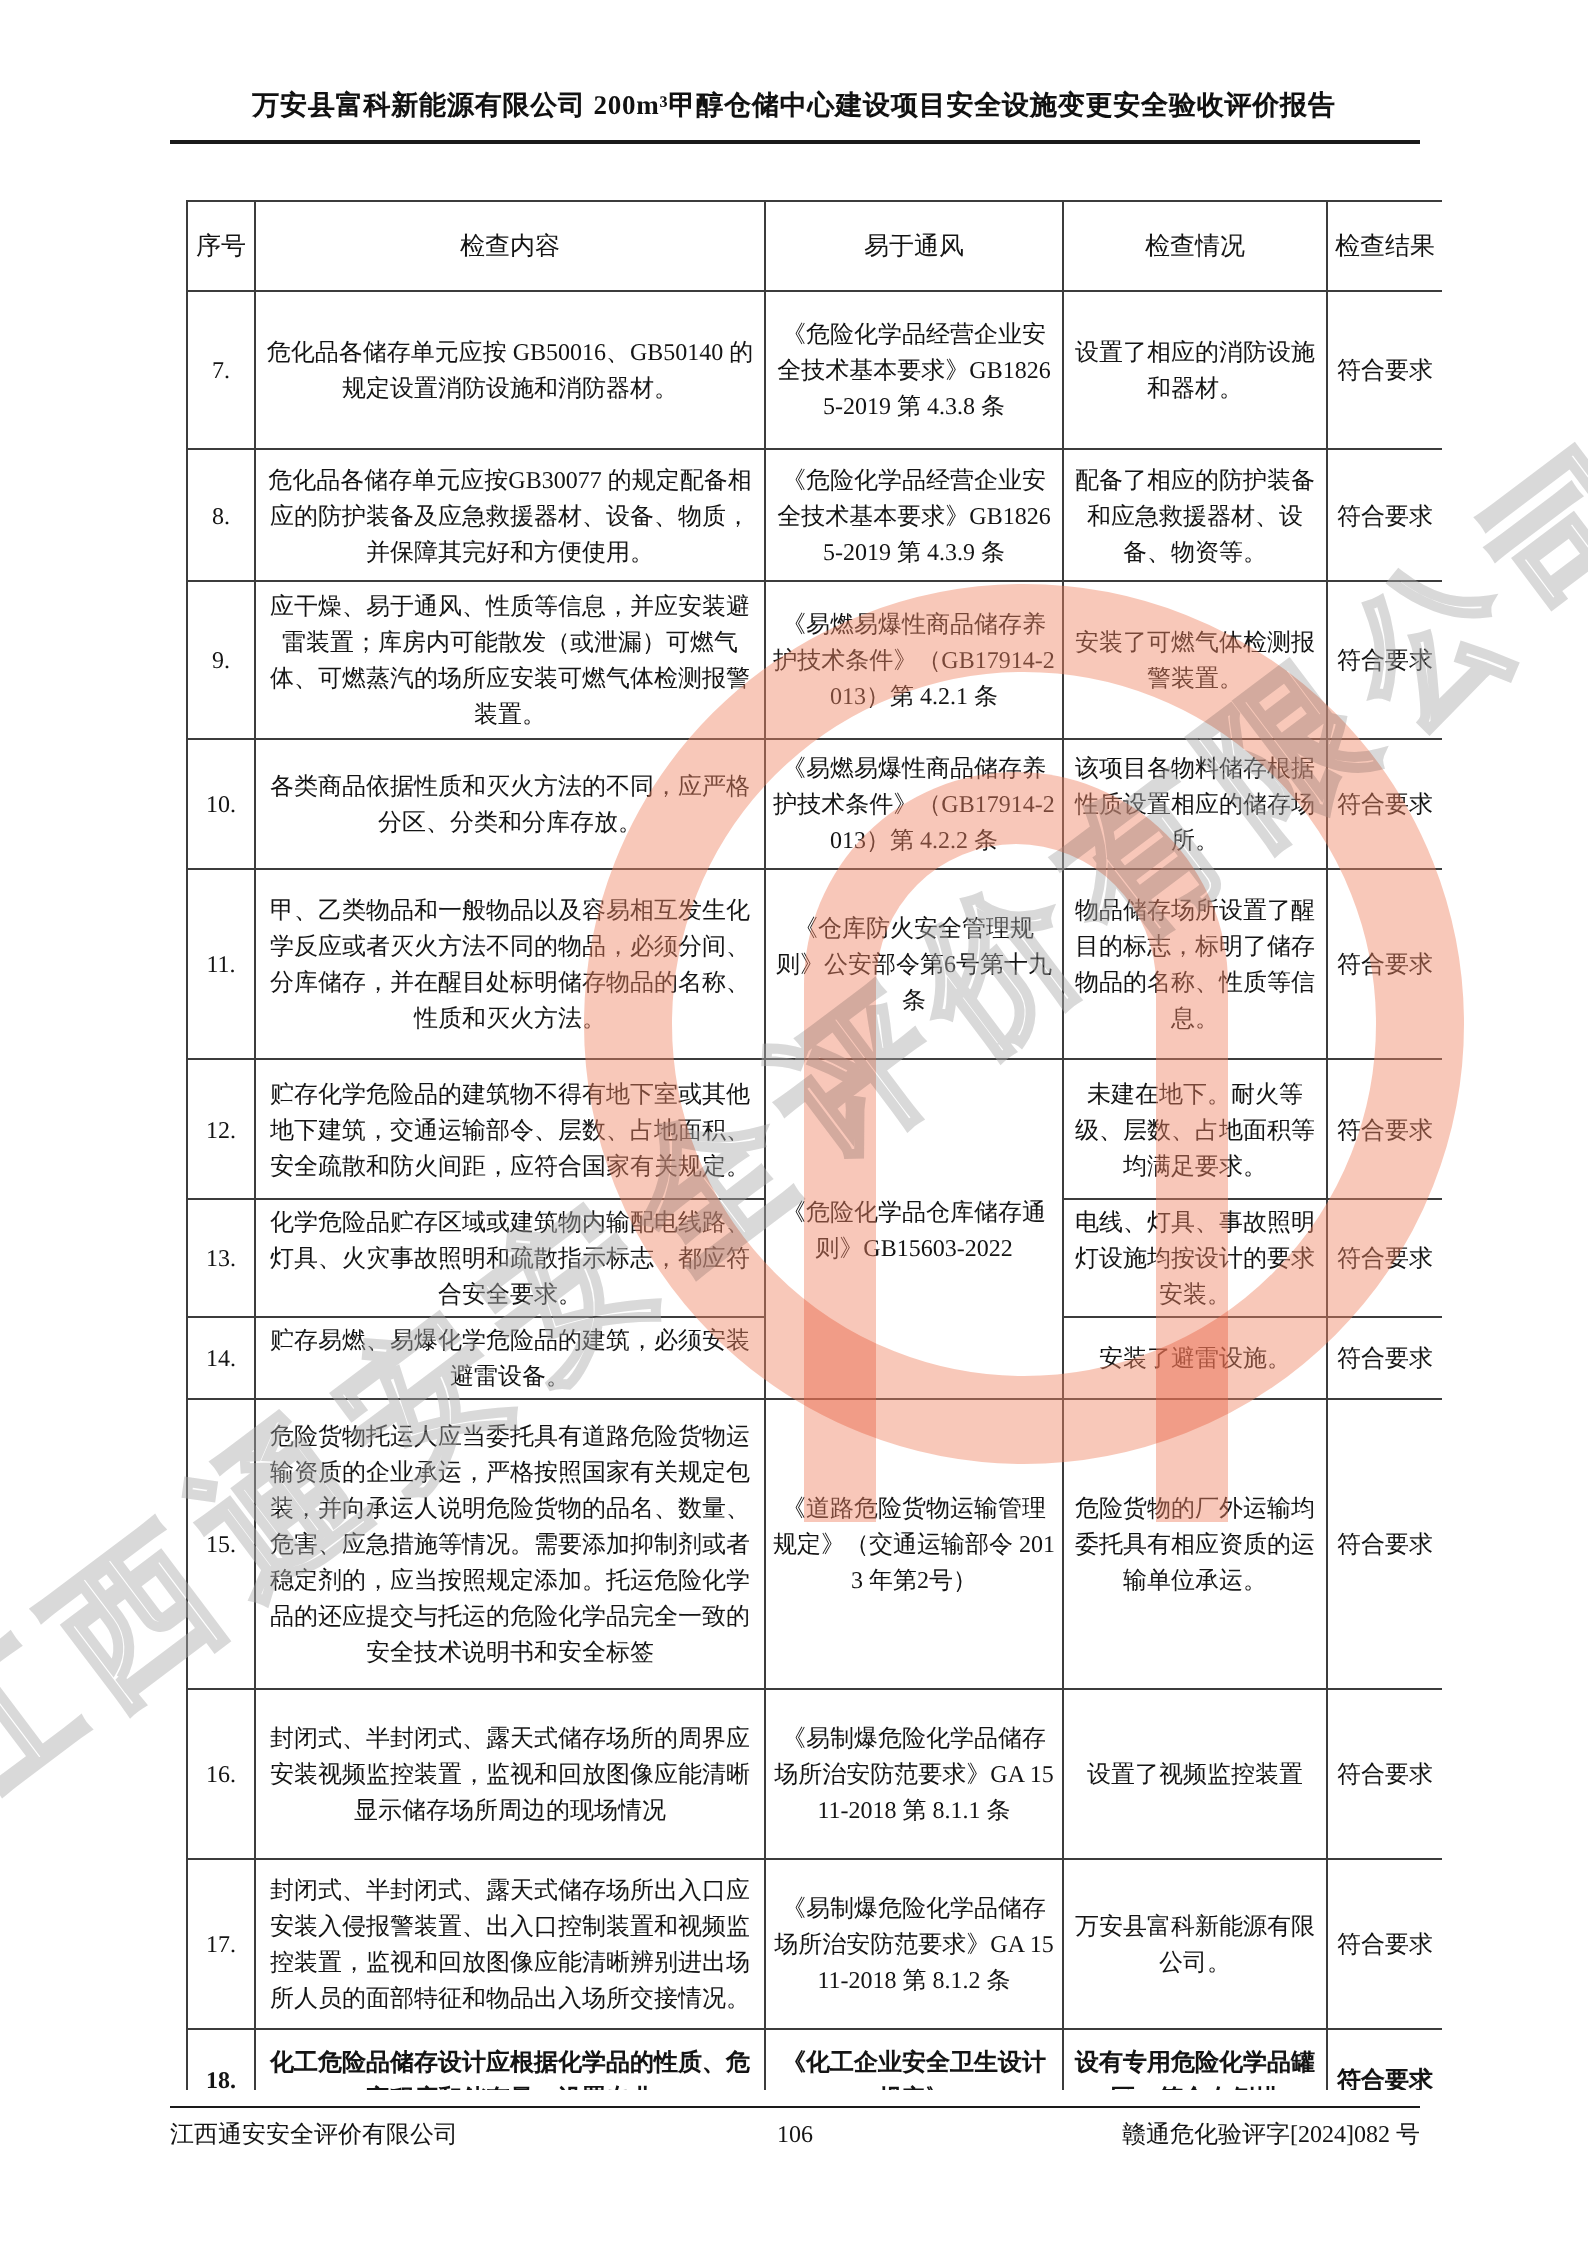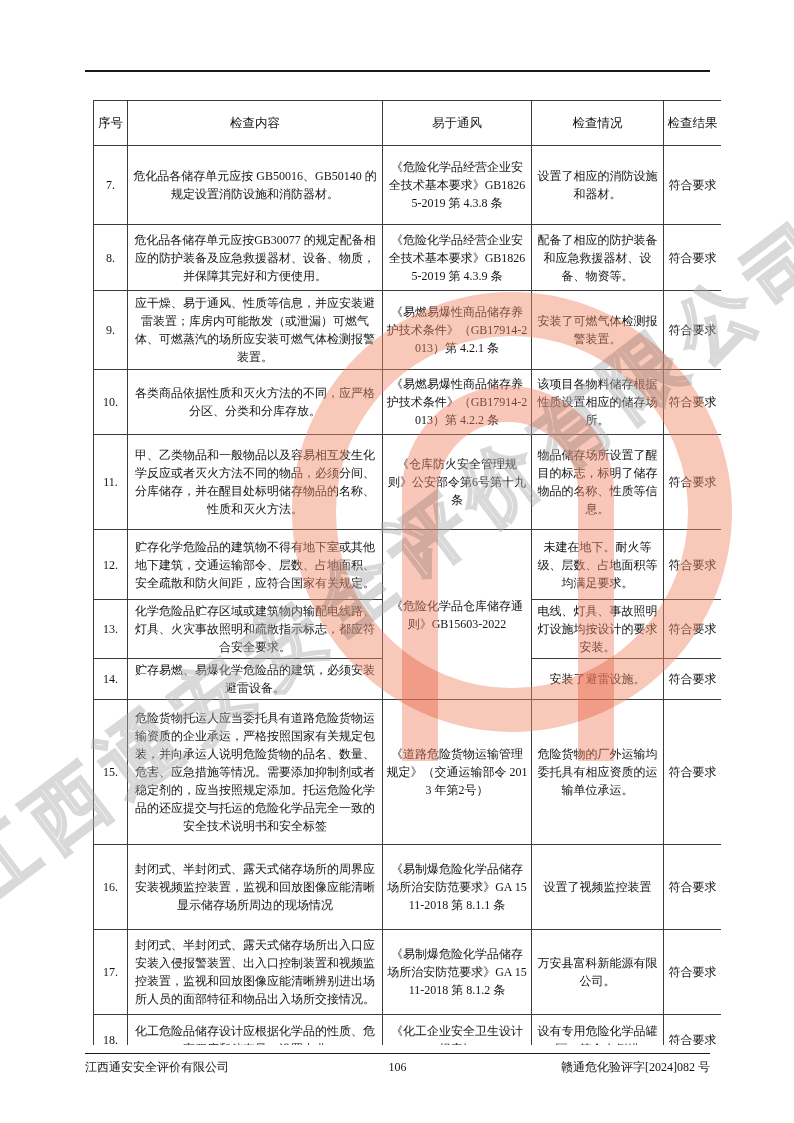--- a/index.html
+++ b/index.html
@@ -45,21 +45,21 @@
     vertical-align:middle;
     padding:2px 3px;
     word-break:break-all;
   }
   table.inspection thead th { font-weight:normal; font-size:12.5px; height:45px; }
   th.h-no, td.c-no { padding:2px 6px; }
   th.h-result, td.c-result { padding:2px 8px; }
   tr.rh79 { height:79px; } tr.rh66 { height:66px; } tr.rh65 { height:65px; }
   tr.rh95 { height:95px; } tr.rh70 { height:70px; } tr.rh55 { height:55px; }
   tr.rh40 { height:40px; } tr.rh145 { height:145px; } tr.rh85 { height:85px; }
-  tr.rh50 { height:50px; }
+  tr.rh50 { height:50px;font-weight:bold; }
   tr.last-row td { border-bottom:none; }
   
   .watermark-layer {
     position:absolute; inset:0;
     pointer-events:none;
     z-index:5;
   }
   .wm { position:absolute; mix-blend-mode:multiply; }
   .wm-diagonal {
     left:50%; top:50%;
@@ -108,20 +108,21 @@
   }
   .footer-company { flex:1; text-align:left; }
   .footer-page { flex:1; text-align:center; font-family:"Liberation Serif",serif; }
   .footer-doc { flex:1; text-align:right; }
 </style>
 </head>
 <body>
 
 <div class="page">
 
+  <div class="doc-title">万安县富科新能源有限公司 200m³甲醇仓储中心建设项目安全设施变更安全验收评价报告</div>
   <div class="header-rule"></div>
 
   <div class="table-clip">
     <table class="inspection">
       <colgroup>
         <col style="width:34px">
           <col style="width:255px">
           <col style="width:149px">
           <col style="width:132px">
           <col style="width:58px">

